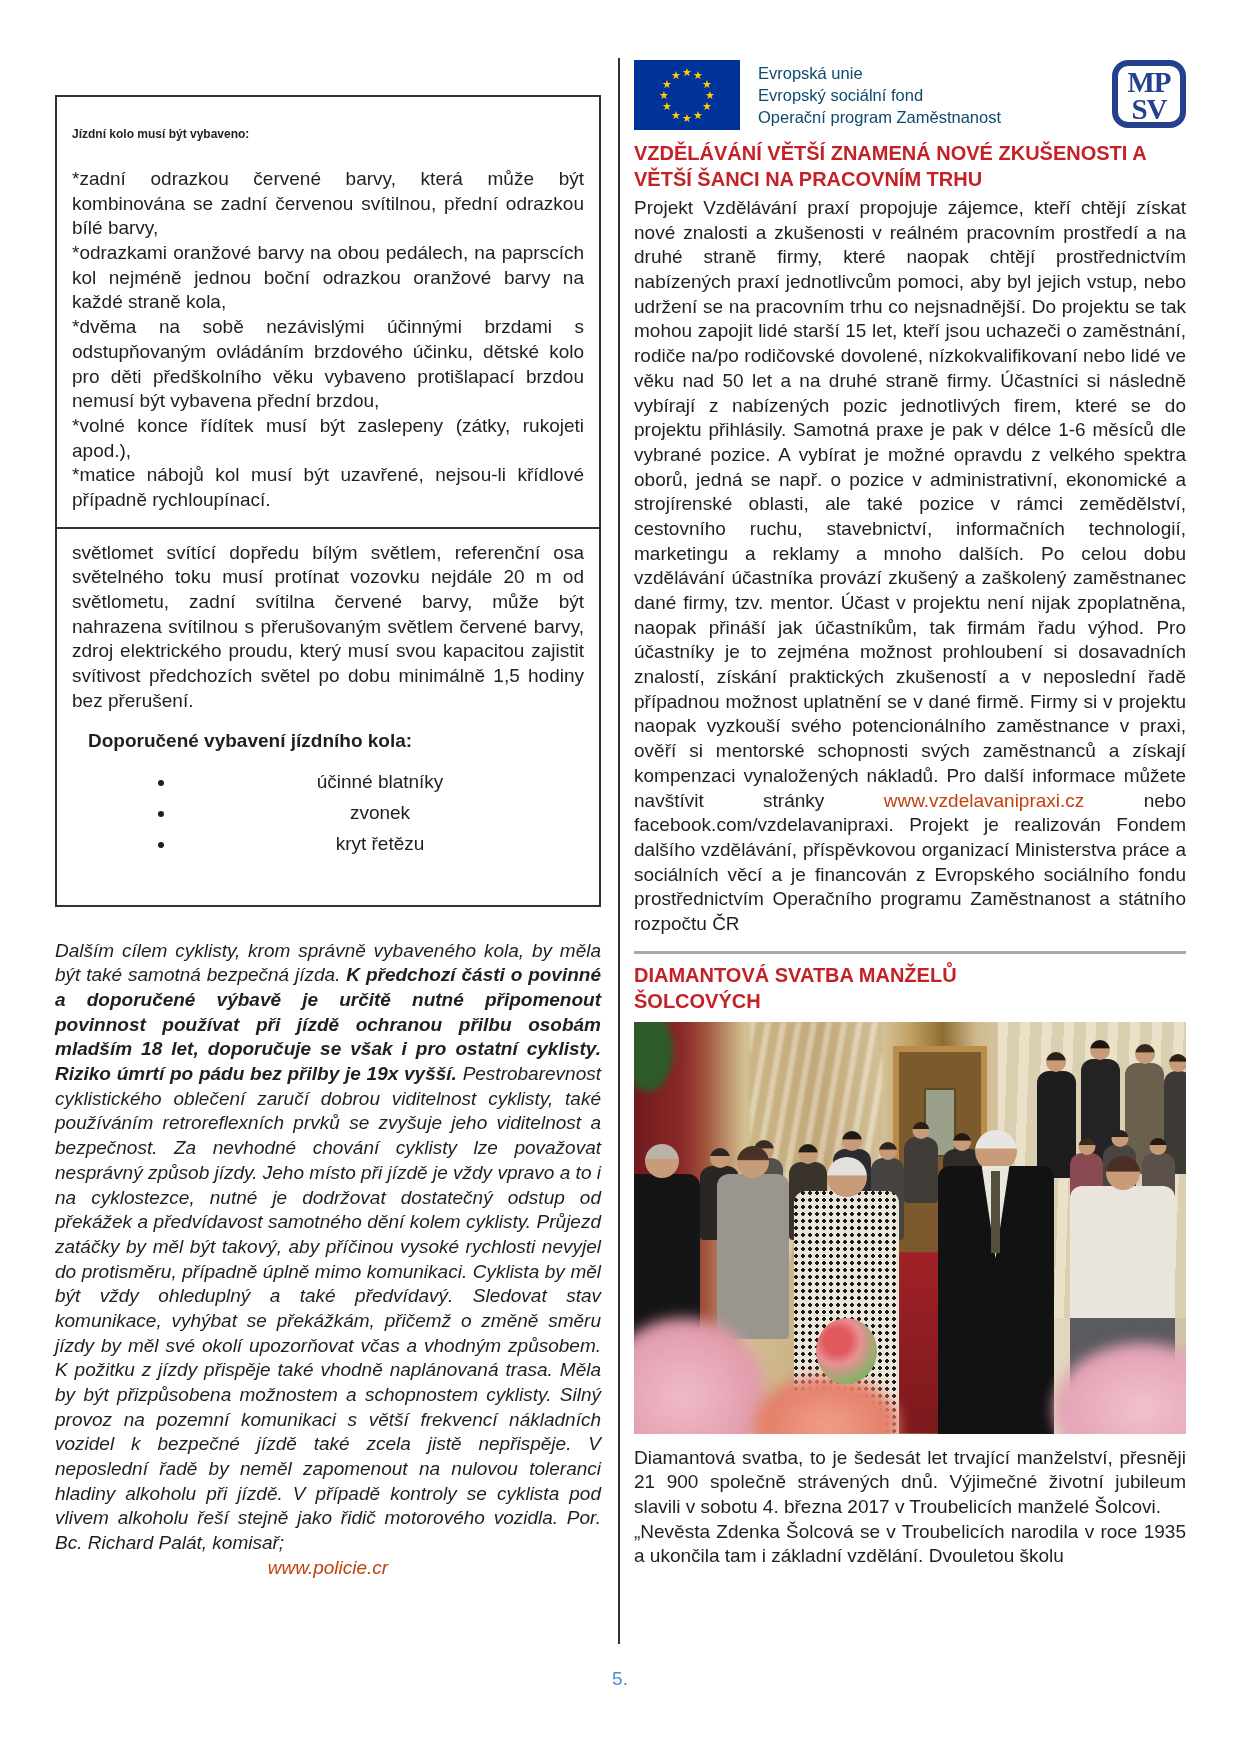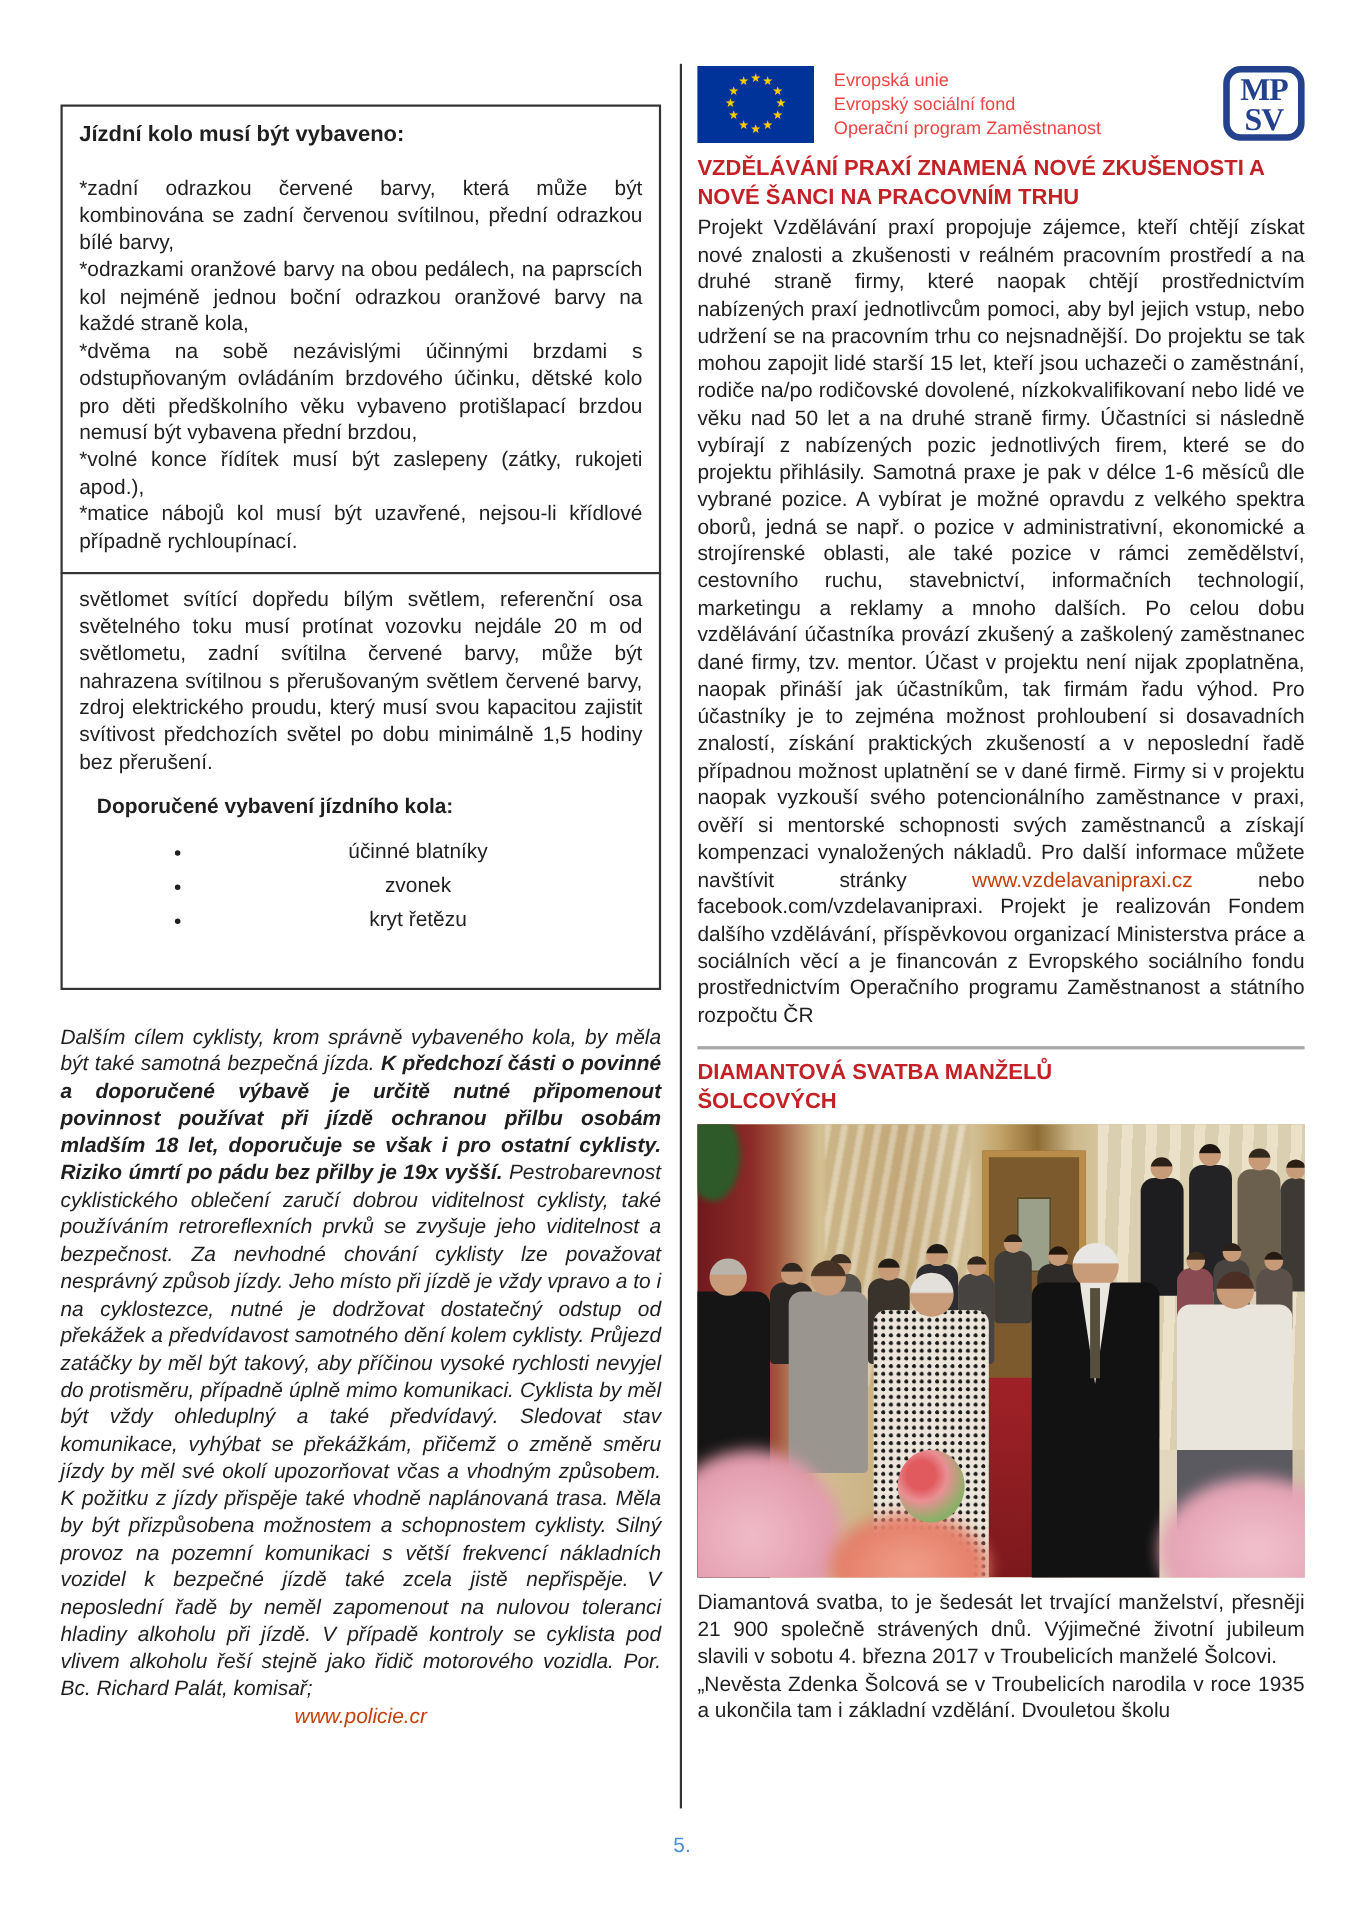--- a/index.html
+++ b/index.html
@@ -5,35 +5,35 @@
   html,body{margin:0;padding:0;background:#ffffff;}
   .page{position:relative;width:1240px;height:1754px;background:#fff;overflow:hidden;
         font-family:"Liberation Sans","DejaVu Sans",sans-serif;color:#1f1f1f;}
   .divider{position:absolute;left:618px;top:58px;width:2px;height:1586px;background:#333;}
 
   
   .col-left{position:absolute;left:55px;top:95px;width:546px;}
   .box{border:2px solid #333;padding:12px 15px 14px 15px;box-sizing:border-box;background:#fff;}
   .box1{min-height:420px;}
   .box2{min-height:380px;margin-top:-2px;}
-  .box-title{font-weight:bold;font-size:20px;margin:2px 0 26px 0;}
+  .box-title{font-weight:bold;font-size:12px;margin:18px 0 26px 0;}
   .jtext{margin:0;text-align:justify;font-size:19px;line-height:1.3;}
   .subhead{font-weight:bold;font-size:19px;line-height:1.3;margin:16px;}
   .bullets{margin:6px 0 0 0;padding-left:104px;text-align:center;}
   .bullets li{font-size:19px;line-height:1.3;margin:6px 0;}
   .left-article{margin-top:32px;font-style:italic;}
   .link{color:#c2410c;text-decoration:none;cursor:pointer;}
   .link-block{display:block;text-align:center;}
 
   
   .col-right{position:absolute;left:634px;top:60px;width:552px;}
   .logos{display:flex;align-items:flex-start;}
   .eu-flag{position:relative;width:106px;height:70px;background:#003399;flex:none;}
   .eu-star{position:absolute;color:#ffcc00;font-size:11px;line-height:1;transform:translate(-50%,-50%);}
-  .eu-text{font-size:16.5px;line-height:1.32;color:#ef4444;padding:3px 0 0 18px;}
+  .eu-text{font-size:16.5px;line-height:1.32;color:#0c4a6e;padding:3px 0 0 18px;}
   .mpsv{margin-left:auto;width:74px;height:68px;border:6px solid #24418e;border-radius:16px;
         box-sizing:border-box;color:#24418e;font-family:"Liberation Serif","DejaVu Serif",serif;
         font-weight:bold;font-size:29px;line-height:0.92;text-align:center;padding-top:3px;letter-spacing:-1px;}
   .h-red{color:#c42127;font-weight:bold;font-size:20px;line-height:1.3;margin:10px 0 4px 0;}
   .h-red2{max-width:430px;margin:8px 0 8px 0;}
   .rule{height:3px;background:#a9a9a9;margin:14px 0 4px 0;}
 
   
   .photo{position:relative;width:552px;height:412px;margin:8px 0 12px 0;overflow:hidden;background:#c9b28a;}
   .photo i{display:block;position:absolute;}
@@ -107,21 +107,21 @@
         <div>Evropská unie</div>
         <div>Evropský sociální fond</div>
         <div>Operační program Zaměstnanost</div>
       </div>
       <div class="mpsv">
         <div>MP</div>
         <div>SV</div>
       </div>
     </div>
 
-    <div class="h-red">VZDĚLÁVÁNÍ PRAXÍ ZNAMENÁ NOVÉ ZKUŠENOSTI A NOVÉ ŠANCI NA PRACOVNÍM TRHU</div>
+    <div class="h-red">VZDĚLÁVÁNÍ VĚTŠÍ ZNAMENÁ NOVÉ ZKUŠENOSTI A VĚTŠÍ ŠANCI NA PRACOVNÍM TRHU</div>
 
     <p class="jtext">
       <span>Projekt Vzdělávání praxí propojuje zájemce, kteří chtějí získat nové znalosti a zkušenosti v reálném pracovním prostředí a na druhé straně firmy, které naopak chtějí prostřednictvím nabízených praxí jednotlivcům pomoci, aby byl jejich vstup, nebo udržení se na pracovním trhu co nejsnadnější. Do projektu se tak mohou zapojit lidé starší 15 let, kteří jsou uchazeči o zaměstnání, rodiče na/po rodičovské dovolené, nízkokvalifikovaní nebo lidé ve věku nad 50 let a na druhé straně firmy. Účastníci si následně vybírají z nabízených pozic jednotlivých firem, které se do projektu přihlásily. Samotná praxe je pak v délce 1-6 měsíců dle vybrané pozice. A vybírat je možné opravdu z velkého spektra oborů, jedná se např. o pozice v administrativní, ekonomické a strojírenské oblasti, ale také pozice v rámci zemědělství, cestovního ruchu, stavebnictví, informačních technologií, marketingu a reklamy a mnoho dalších. Po celou dobu vzdělávání účastníka provází zkušený a zaškolený zaměstnanec dané firmy, tzv. mentor. Účast v projektu není nijak zpoplatněna, naopak přináší jak účastníkům, tak firmám řadu výhod. Pro účastníky je to zejména možnost prohloubení si dosavadních znalostí, získání praktických zkušeností a v neposlední řadě případnou možnost uplatnění se v dané firmě. Firmy si v projektu naopak vyzkouší svého potencionálního zaměstnance v praxi, ověří si mentorské schopnosti svých zaměstnanců a získají kompenzaci vynaložených nákladů. Pro další informace můžete navštívit stránky </span><a class="link">www.vzdelavanipraxi.cz</a><span> nebo facebook.com/vzdelavanipraxi. Projekt je realizován Fondem dalšího vzdělávání, příspěvkovou organizací Ministerstva práce a sociálních věcí a je financován z Evropského sociálního fondu prostřednictvím Operačního programu Zaměstnanost a státního rozpočtu ČR</span>
     </p>
 
     <div class="rule"></div>
 
     <div class="h-red h-red2">DIAMANTOVÁ SVATBA MANŽELŮ ŠOLCOVÝCH</div>
 
     <div class="photo">

